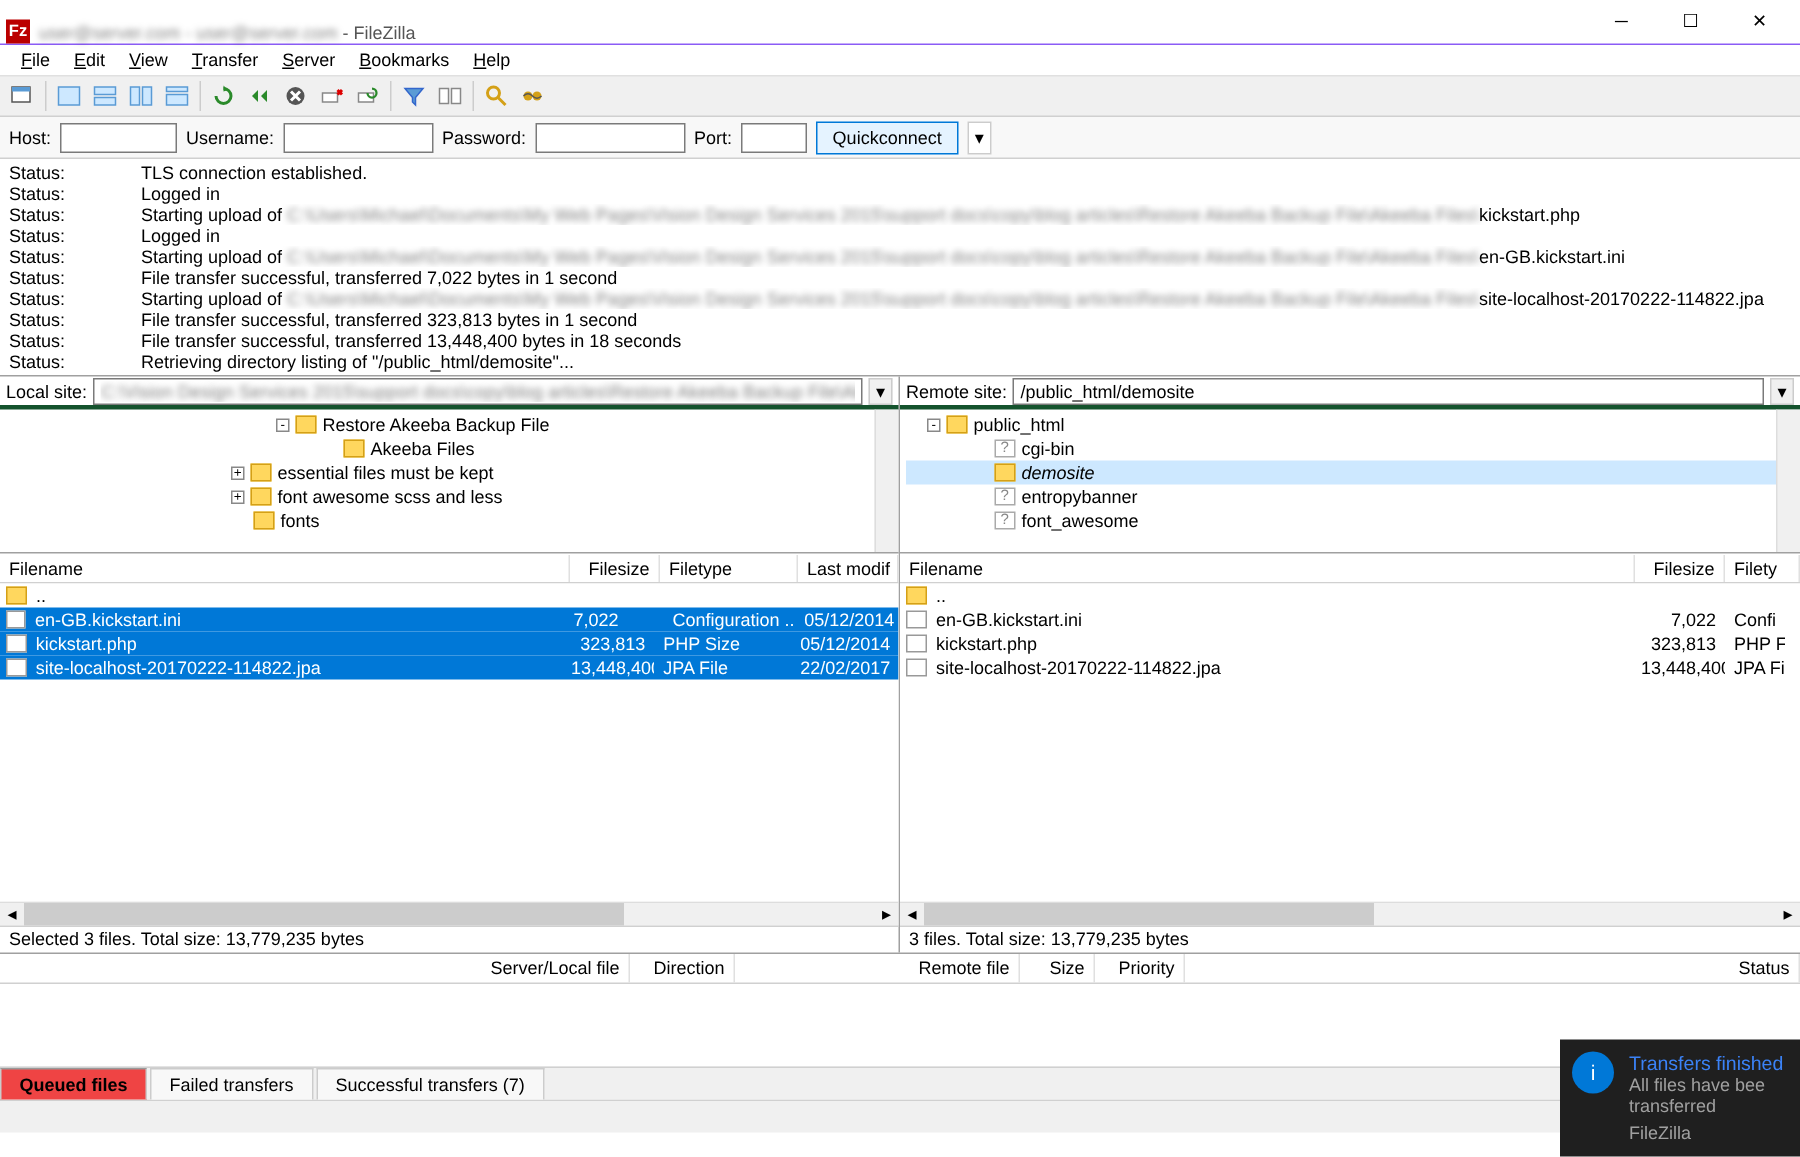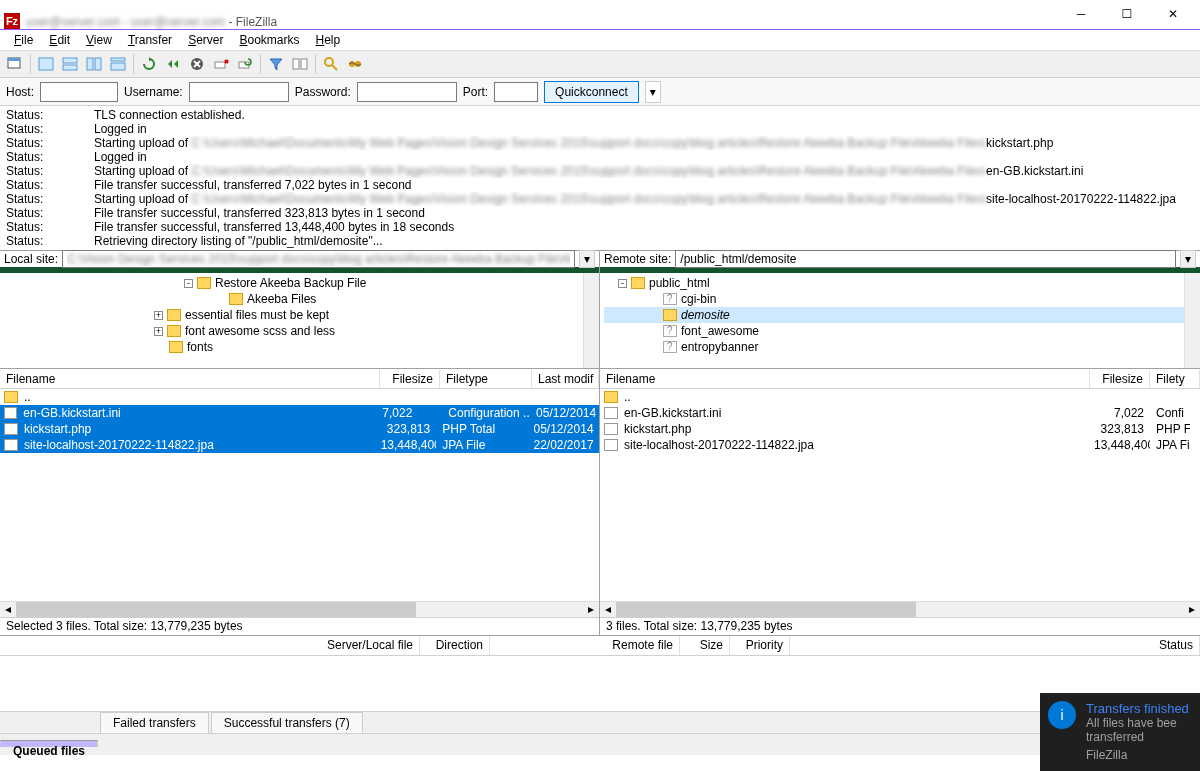--- a/index.html
+++ b/index.html
@@ -21,21 +21,21 @@
 .quickbar .qc-btn { border: 1px solid #0078d7; background: #e5f3ff; padding: 2px 10px; height: 22px; display: flex; align-items: center; }
 .quickbar .qc-drop { border: 1px solid #ccc; background: #fff; width: 16px; height: 22px; display: flex; align-items: center; justify-content: center; }
 .log { height: 145px; overflow: auto; border-bottom: 1px solid #a0a0a0; padding: 2px 6px; font-size: 12px; line-height: 14px; }
 .log .row { display: flex; }
 .log .lbl { width: 60px; }
 .log .msg { flex: 1; white-space: nowrap; overflow: hidden; margin-left: 28px; }
 .log .blur { color: transparent; text-shadow: 0 0 4px rgba(0,0,0,0.5); }
 .panes { display: flex; height: 384px; }
 .pane { width: 50%; display: flex; flex-direction: column; border-right: 1px solid #a0a0a0; }
 .pane:last-child { border-right: none; }
-.pathbar { height: 22px; display: flex; align-items: center; border-bottom: 6px solid #14532d; padding: 0 4px; gap: 4px; }
+.pathbar { height: 22px; display: flex; align-items: center; border-bottom: 3px solid #14532d; padding: 0 4px; gap: 4px; }
 .pathbar input { flex: 1; border: 1px solid #7a7a7a; height: 18px; padding: 0 4px; font-size: 12px; }
 .pathbar .drop { width: 16px; text-align: center; border: 1px solid #ccc; height: 18px; line-height: 16px; background: #f0f0f0; }
 .tree { height: 96px; overflow: auto; border-bottom: 1px solid #a0a0a0; padding: 2px 4px; position: relative; }
 .tree .node { display: flex; align-items: center; height: 16px; gap: 4px; }
 .tree .exp { width: 9px; height: 9px; border: 1px solid #888; font-size: 9px; line-height: 7px; text-align: center; }
 .tree .fold { width: 14px; height: 12px; background: #ffd75e; border: 1px solid #d4a017; }
 .tree .fold.q { background: #fff; border: 1px solid #aaa; position: relative; }
 .tree .fold.q::after { content: "?"; position: absolute; left: 3px; top: -1px; font-size: 10px; color: #888; }
 .tree .sel { background: #cde8ff; font-style: italic; }
 .filehdr { height: 20px; display: flex; align-items: center; background: #fff; border-bottom: 1px solid #d0d0d0; }
@@ -47,21 +47,21 @@
 .filelist .ico { width: 14px; height: 12px; margin-left: 4px; display: inline-block; }
 .filelist .ico.fold { background: #ffd75e; border: 1px solid #d4a017; }
 .filelist .ico.file { background: #fff; border: 1px solid #999; }
 .statusline { height: 18px; border-top: 1px solid #d0d0d0; padding: 1px 6px; font-size: 12px; }
 .queue { height: 98px; border-top: 1px solid #a0a0a0; display: flex; flex-direction: column; }
 .queue .qhdr { height: 20px; display: flex; border-bottom: 1px solid #d0d0d0; }
 .queue .qhdr .col { padding: 2px 6px; border-right: 1px solid #e0e0e0; text-align: right; }
 .queue .qbody { flex: 1; background: #fff; }
 .queue .tabs { height: 22px; display: flex; border-top: 1px solid #d0d0d0; background: #f0f0f0; }
 .queue .tab { padding: 3px 12px; border: 1px solid #ccc; border-bottom: none; background: #f8f8f8; margin-right: 2px; font-size: 12px; }
-.queue .tab.active { background: #c4b5fd; font-weight: bold; border-top: 1px solid #999; margin-top: 28px; }
+.queue .tab.active { background: #ef4444; font-weight: bold; border-top: 1px solid #999; }
 .statusbar { height: 22px; border-top: 1px solid #d0d0d0; background: #f0f0f0; display: flex; align-items: center; justify-content: flex-end; padding: 0 6px; gap: 6px; }
 .notif { position: absolute; bottom: 0; right: 0; width: 160px; height: 78px; background: #1f1f1f; color: #a0a0a0; padding: 8px; display: flex; gap: 10px; }
 .notif .nicon { width: 28px; height: 28px; border-radius: 50%; background: #0078d7; color: #fff; text-align: center; line-height: 28px; font-size: 14px; }
 .notif .ntxt .t1 { color: #3b82f6; font-size: 13px; }
 .notif .ntxt .t2 { font-size: 12px; }
 .scroll-v { position: absolute; right: 0; top: 0; bottom: 0; width: 16px; background: #f0f0f0; border-left: 1px solid #ddd; }
 .scroll-h { height: 16px; background: #f0f0f0; border-top: 1px solid #ddd; display: flex; }
 .scroll-h .thumb { background: #ccc; height: 100%; }
 svg { display: block; }
 </style>
@@ -291,21 +291,21 @@
           <span class="ico file"></span>
           <span class="cell" style="width: 360px;">en-GB.kickstart.ini</span>
           <span class="cell" style="width: 62px; text-align: right;">7,022</span>
           <span class="cell" style="width: 92px; margin-left: 24px;">Configuration ...</span>
           <span class="cell">05/12/2014</span>
         </div>
         <div class="row sel">
           <span class="ico file"></span>
           <span class="cell" style="width: 360px;">kickstart.php</span>
           <span class="cell" style="width: 62px; text-align: right;">323,813</span>
-          <span class="cell" style="width: 92px;">PHP Total</span>
+          <span class="cell" style="width: 92px;">PHP Size</span>
           <span class="cell">05/12/2014</span>
         </div>
         <div class="row sel">
           <span class="ico file"></span>
           <span class="cell" style="width: 360px;">site-localhost-20170222-114822.jpa</span>
           <span class="cell" style="width: 62px; text-align: right;">13,448,400</span>
           <span class="cell" style="width: 92px;">JPA File</span>
           <span class="cell">22/02/2017</span>
         </div>
       </div>
@@ -336,26 +336,26 @@
           <span>cgi-bin</span>
         </div>
         <div class="node sel" style="padding-left: 44px;">
           <div style="width: 11px;"></div>
           <div class="fold"></div>
           <span>demosite</span>
         </div>
         <div class="node" style="padding-left: 44px;">
           <div style="width: 11px;"></div>
           <div class="fold q"></div>
+          <span>entropybanner</span>
+        </div>
+        <div class="node" style="padding-left: 44px;">
+          <div style="width: 11px;"></div>
+          <div class="fold q"></div>
           <span>font_awesome</span>
-        </div>
-        <div class="node" style="padding-left: 44px;">
-          <div style="width: 11px;"></div>
-          <div class="fold q"></div>
-          <span>entropybanner</span>
         </div>
         <div class="scroll-v"></div>
       </div>
     <div class="filehdr">
       <div class="col" style="width:490px">Filename</div>
       <div class="col" style="width:60px;text-align:right">Filesize</div>
       <div class="col" style="flex:1">Filety</div>
     </div>
     <div class="filelist" id="rfiles">
         <div class="row">

